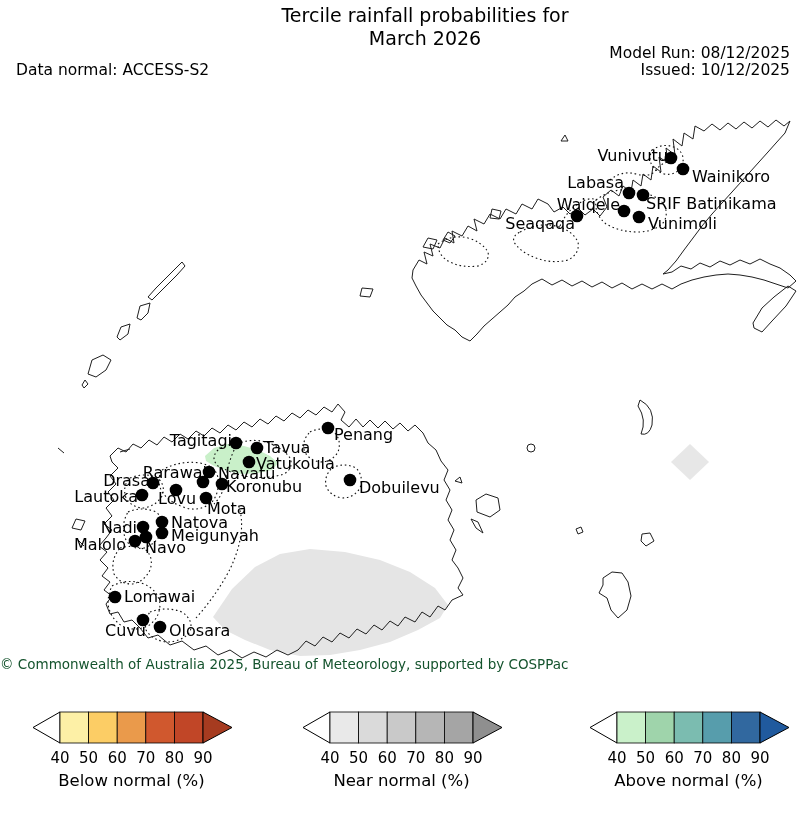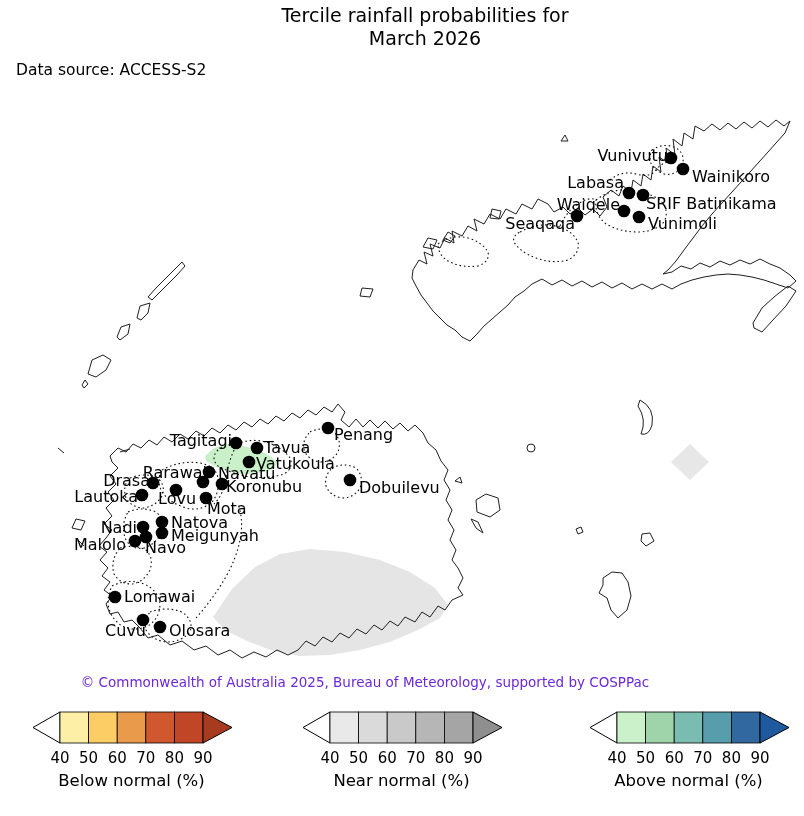--- a/index.html
+++ b/index.html
@@ -4,21 +4,21 @@
 <style>
   html,body{margin:0;padding:0;background:#ffffff;}
   .page{position:relative;width:804px;height:816px;background:#fff;overflow:hidden;
         font-family:"DejaVu Sans","Liberation Sans",sans-serif;color:#000;}
   .abs{position:absolute;}
   .title{top:4px;left:0;width:804px;text-align:center;font-size:19px;line-height:23px;transform:translateX(23px);}
   .hdr{font-size:15.5px;}
   .hdr-left{top:61px;left:16px;}
   .hdr-center{top:61px;left:304px;}
   .hdr-right{top:45px;right:14px;text-align:right;font-size:15.5px;line-height:17px;}
-  .copyright{top:674px;left:0;width:730px;text-align:center;font-size:13.5px;color:#6d28d9;}
+  .copyright{top:656px;left:0;width:730px;text-align:left;font-size:13.5px;color:#14532d;}
   svg{position:absolute;top:0;left:0;}
   .coast{fill:none;stroke:#1f1f1f;stroke-width:1;stroke-linejoin:round;}
   .dotted{fill:none;stroke:#111;stroke-width:1.1;stroke-dasharray:1.6 2.8;}
   .stlabel{font-family:"DejaVu Sans","Liberation Sans",sans-serif;font-size:16px;fill:#000;}
   .tick{font-family:"DejaVu Sans","Liberation Sans",sans-serif;font-size:15px;fill:#000;}
   .caption{font-family:"DejaVu Sans","Liberation Sans",sans-serif;font-size:16.5px;fill:#000;}
 </style>
 </head>
 <body>
 
@@ -228,17 +228,21 @@
         <text x="731.4" y="763" text-anchor="middle" class="tick">80</text>
         <text x="760" y="763" text-anchor="middle" class="tick">90</text>
         <text x="688.5" y="786" text-anchor="middle" class="caption">Above normal (%)</text>
       </g>
   </svg>
 
   <div class="abs title">
     <div>Tercile rainfall probabilities for</div>
     <div>March 2026</div>
   </div>
-  <div class="abs hdr hdr-left">Data source: ACCESS-S2</div>
+  <div class="abs hdr hdr-left">Data normal: ACCESS-S2</div>
+  <div class="abs hdr-right">
+    <div>Model Run: 08/12/2025</div>
+    <div>Issued: 10/12/2025</div>
+  </div>
 
   <div class="abs copyright">© Commonwealth of Australia 2025, Bureau of Meteorology, supported by COSPPac</div>
 
 </div>
 
 </body></html>

